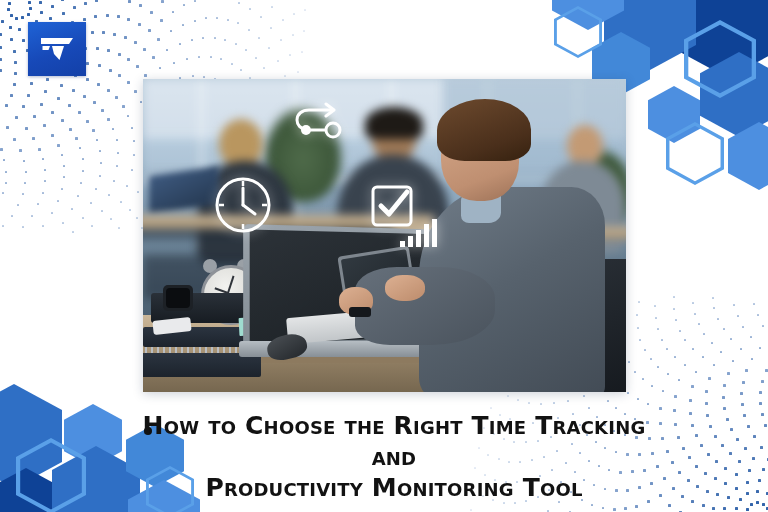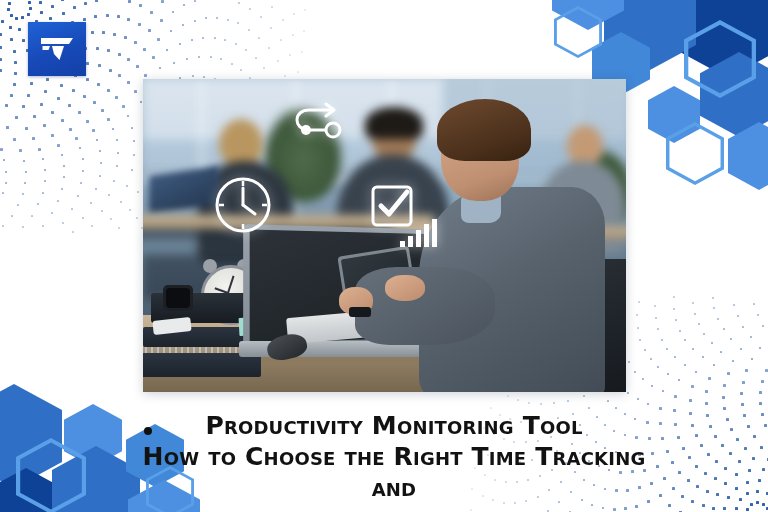--- a/index.html
+++ b/index.html
@@ -901,17 +901,17 @@
         <rect x="17" y="11" width="5" height="17" fill="#ffffff"></rect>
         <rect x="25" y="5" width="5" height="23" fill="#ffffff"></rect>
         <rect x="33" y="0" width="5" height="28" fill="#ffffff"></rect>
       </svg>
     </div>
 
   </div>
 
   <div class="bullet"></div>
   <div class="title">
+    <div>How to Choose the Right Time Tracking and</div>
     <div>Productivity Monitoring Tool</div>
-    <div>How to Choose the Right Time Tracking and</div>
   </div>
 
 </div>
 
 </body></html>

